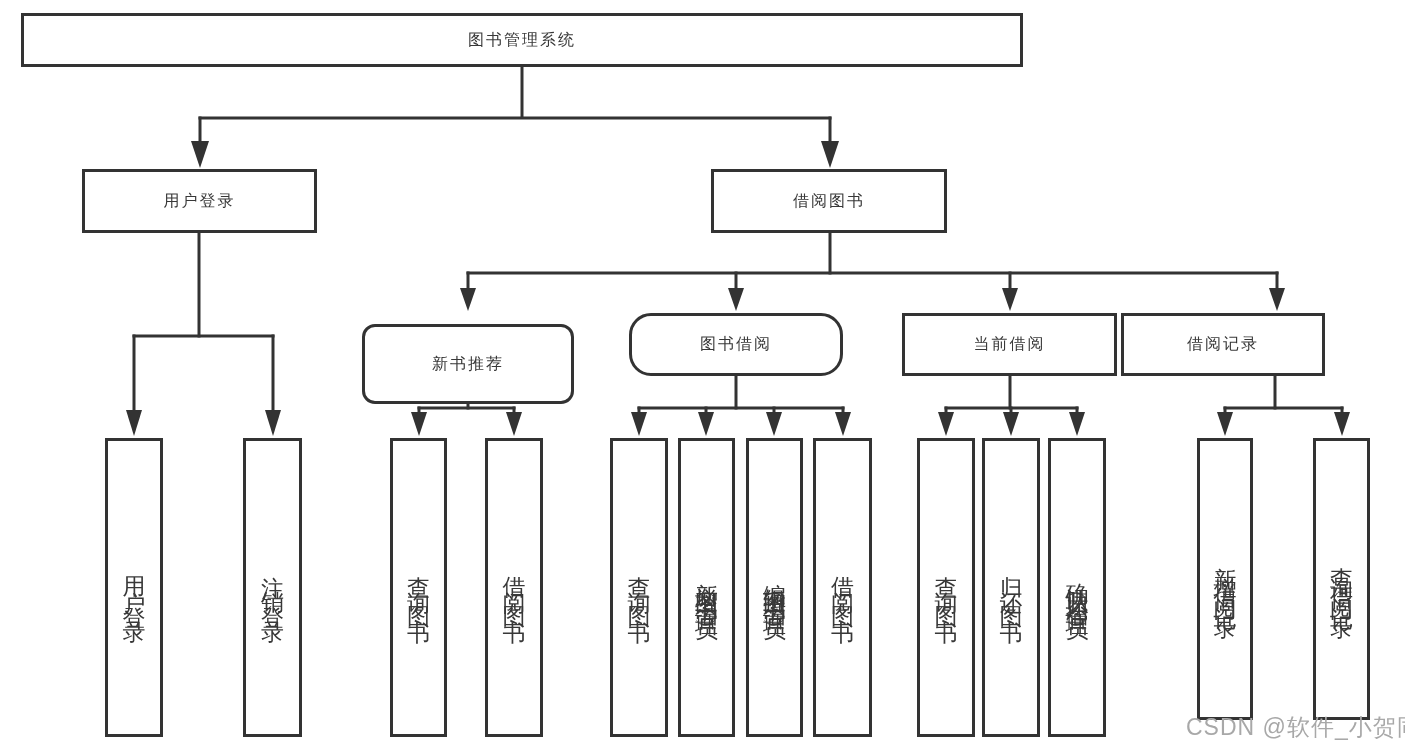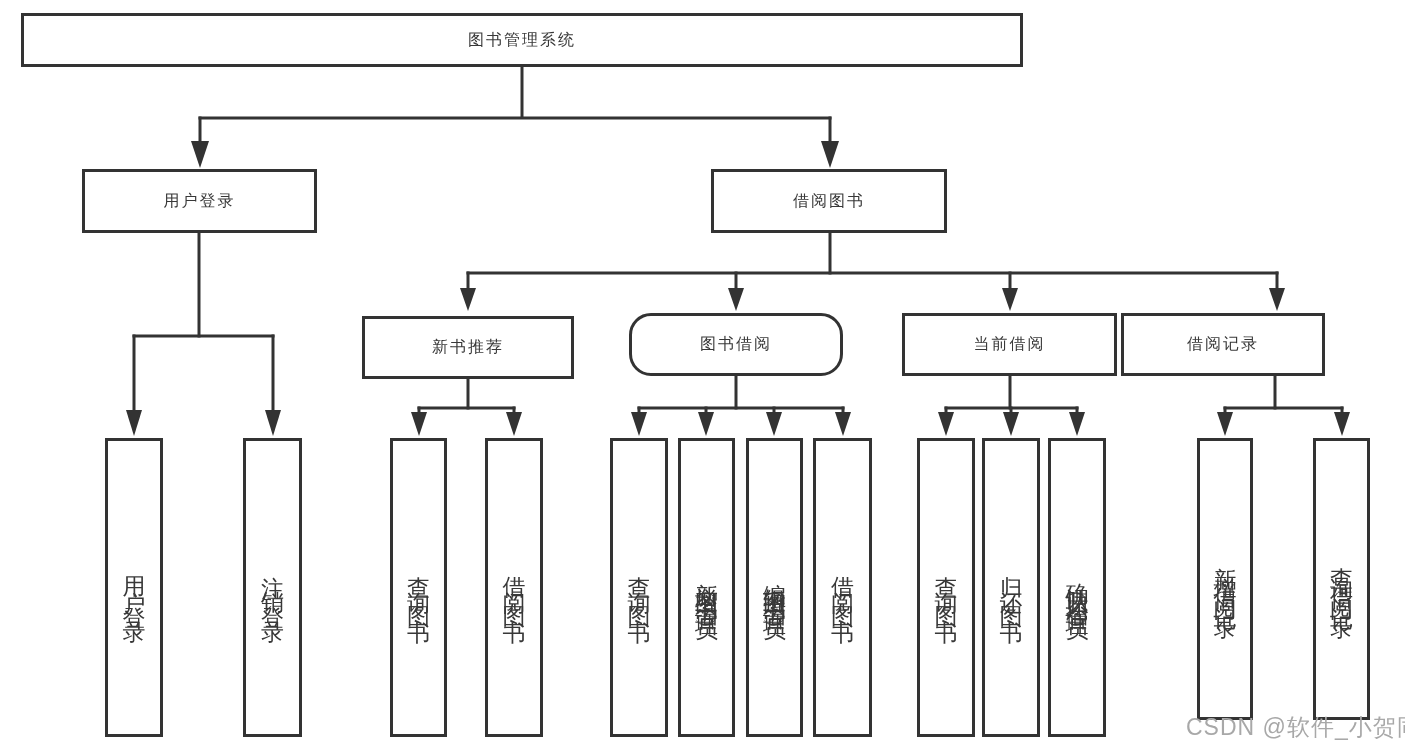--- a/index.html
+++ b/index.html
@@ -118,21 +118,21 @@
       <polygon points="1217,412 1233,412 1225,436"></polygon>
       <polygon points="1334,412 1350,412 1342,436"></polygon>
     </g>
   </svg>
 
   <div class="node" style="left:21px; top:13px; width:1002px; height:54px;">图书管理系统</div>
 
   <div class="node" style="left:82px; top:169px; width:235px; height:64px;">用户登录</div>
   <div class="node" style="left:711px; top:169px; width:236px; height:64px;">借阅图书</div>
 
-  <div class="node" style="left:362px; top:316px; width:212px; height:63px;">新书推荐</div>
+  <div class="node" style="left:362px; top:324px; width:212px; height:80px;border-radius:13px;">新书推荐</div>
   <div class="node" style="left:629px; top:313px; width:214px; height:63px;border-radius:22px;">图书借阅</div>
   <div class="node" style="left:902px; top:313px; width:215px; height:63px;">当前借阅</div>
   <div class="node" style="left:1121px; top:313px; width:204px; height:63px;">借阅记录</div>
 
   <div class="node vnode v4" style="left:105px; top:438px; width:58px; height:299px;">用户登录</div>
   <div class="node vnode v4" style="left:243px; top:438px; width:59px; height:299px;">注销登录</div>
 
   <div class="node vnode v4" style="left:390px; top:438px; width:57px; height:299px;">查询图书</div>
   <div class="node vnode v4" style="left:485px; top:438px; width:58px; height:299px;">借阅图书</div>
 

